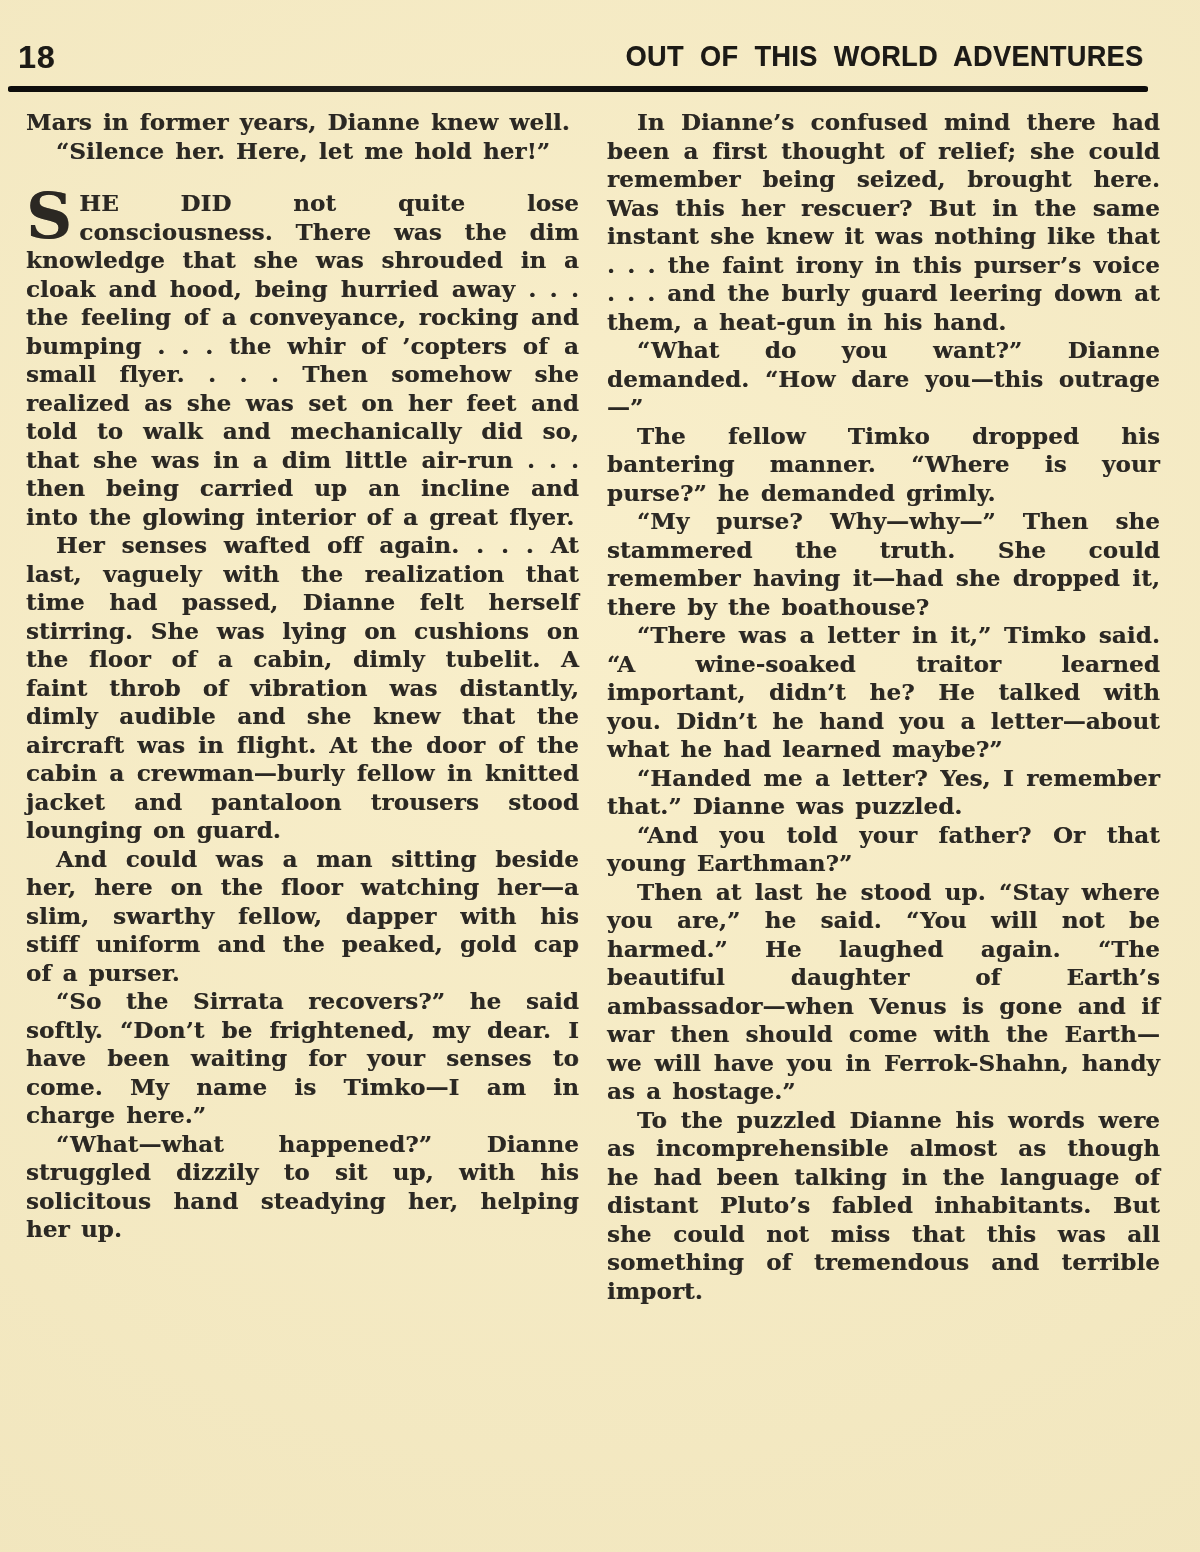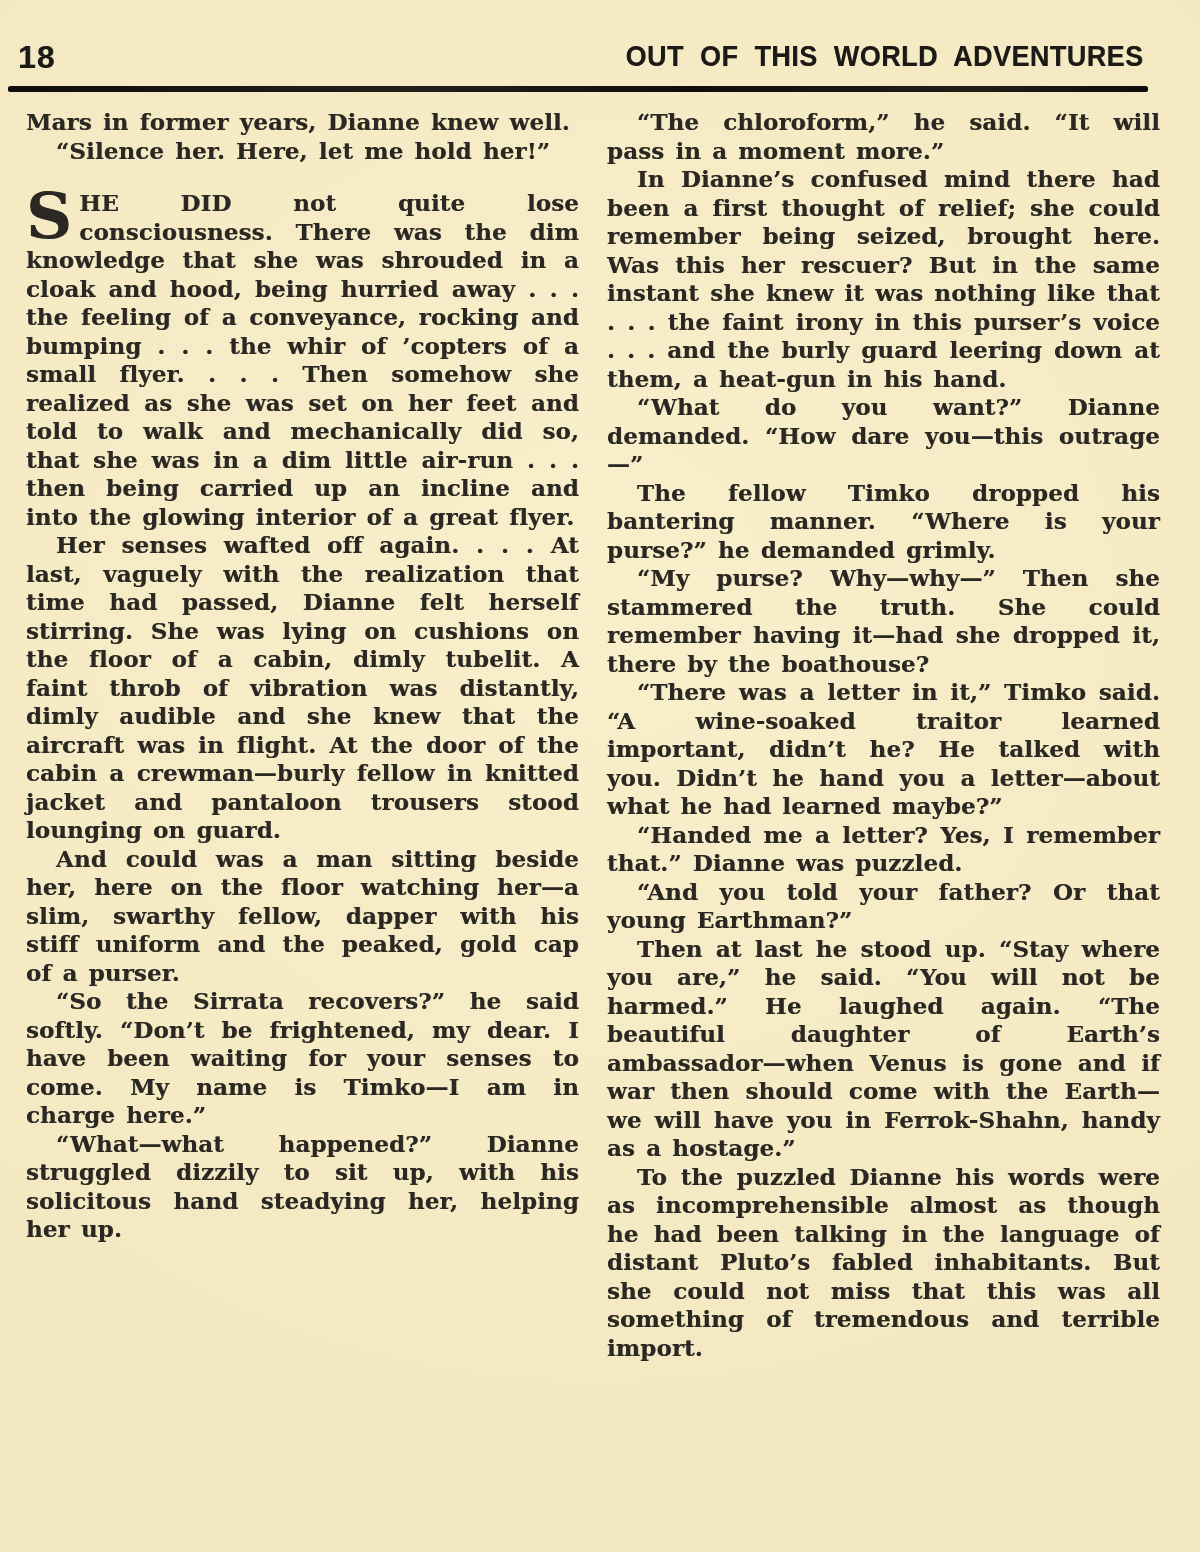--- a/index.html
+++ b/index.html
@@ -122,21 +122,20 @@
       <p class="section-start">
         <span class="dropcap">S</span><span>HE DID not quite lose consciousness. There was the dim knowledge that she was shrouded in a cloak and hood, being hurried away . . . the feeling of a conveyance, rocking and bumping . . . the whir of ’copters of a small flyer. . . . Then somehow she realized as she was set on her feet and told to walk and mechanically did so, that she was in a dim little air-run . . . then being carried up an incline and into the glowing interior of a great flyer.</span>
       </p>
       <p>Her senses wafted off again. . . . At last, vaguely with the realization that time had passed, Dianne felt herself stirring. She was lying on cushions on the floor of a cabin, dimly tubelit. A faint throb of vibration was distantly, dimly audible and she knew that the aircraft was in flight. At the door of the cabin a crewman—burly fellow in knitted jacket and pantaloon trousers stood lounging on guard.</p>
       <p>And could was a man sitting beside her, here on the floor watching her—a slim, swarthy fellow, dapper with his stiff uniform and the peaked, gold cap of a purser.</p>
       <p>“So the Sirrata recovers?” he said softly. “Don’t be frightened, my dear. I have been waiting for your senses to come. My name is Timko—I am in charge here.”</p>
       <p>“What—what happened?” Dianne struggled dizzily to sit up, with his solicitous hand steadying her, helping her up.</p>
     </div>
 
     <div class="column">
-      <p>“The chloroform,” he said. “It will pass in a moment more.”</p>
       <p>In Dianne’s confused mind there had been a first thought of relief; she could remember being seized, brought here. Was this her rescuer? But in the same instant she knew it was nothing like that . . . the faint irony in this purser’s voice . . . and the burly guard leering down at them, a heat-gun in his hand.</p>
       <p>“What do you want?” Dianne demanded. “How dare you—this outrage—”</p>
       <p>The fellow Timko dropped his bantering manner. “Where is your purse?” he demanded grimly.</p>
       <p>“My purse? Why—why—” Then she stammered the truth. She could remember having it—had she dropped it, there by the boathouse?</p>
       <p>“There was a letter in it,” Timko said. “A wine-soaked traitor learned important, didn’t he? He talked with you. Didn’t he hand you a letter—about what he had learned maybe?”</p>
       <p>“Handed me a letter? Yes, I remember that.” Dianne was puzzled.</p>
       <p>“And you told your father? Or that young Earthman?”</p>
       <p>Then at last he stood up. “Stay where you are,” he said. “You will not be harmed.” He laughed again. “The beautiful daughter of Earth’s ambassador—when Venus is gone and if war then should come with the Earth—we will have you in Ferrok-Shahn, handy as a hostage.”</p>
       <p>To the puzzled Dianne his words were as incomprehensible almost as though he had been talking in the language of distant Pluto’s fabled inhabitants. But she could not miss that this was all something of tremendous and terrible import.</p>
     </div>

